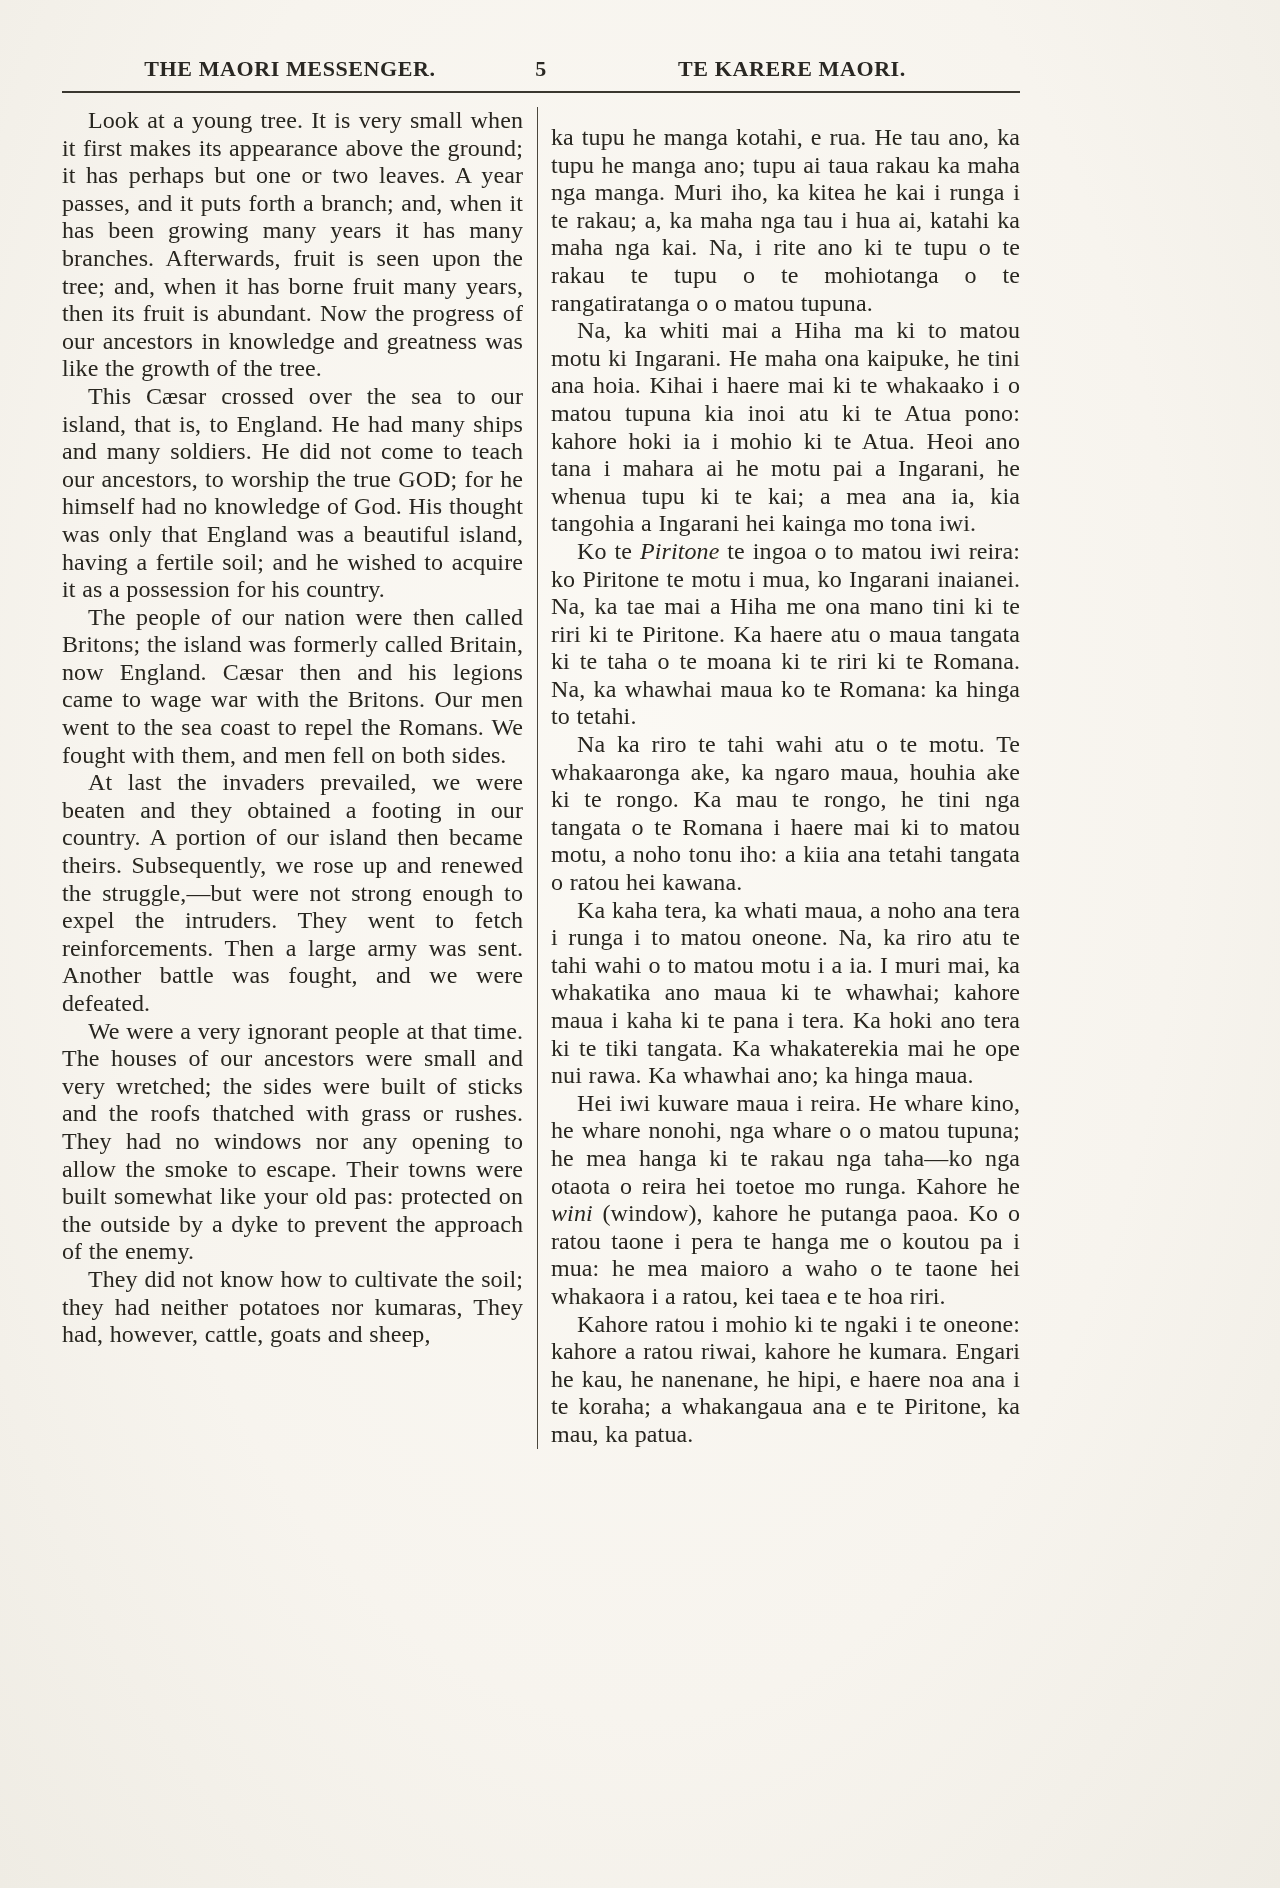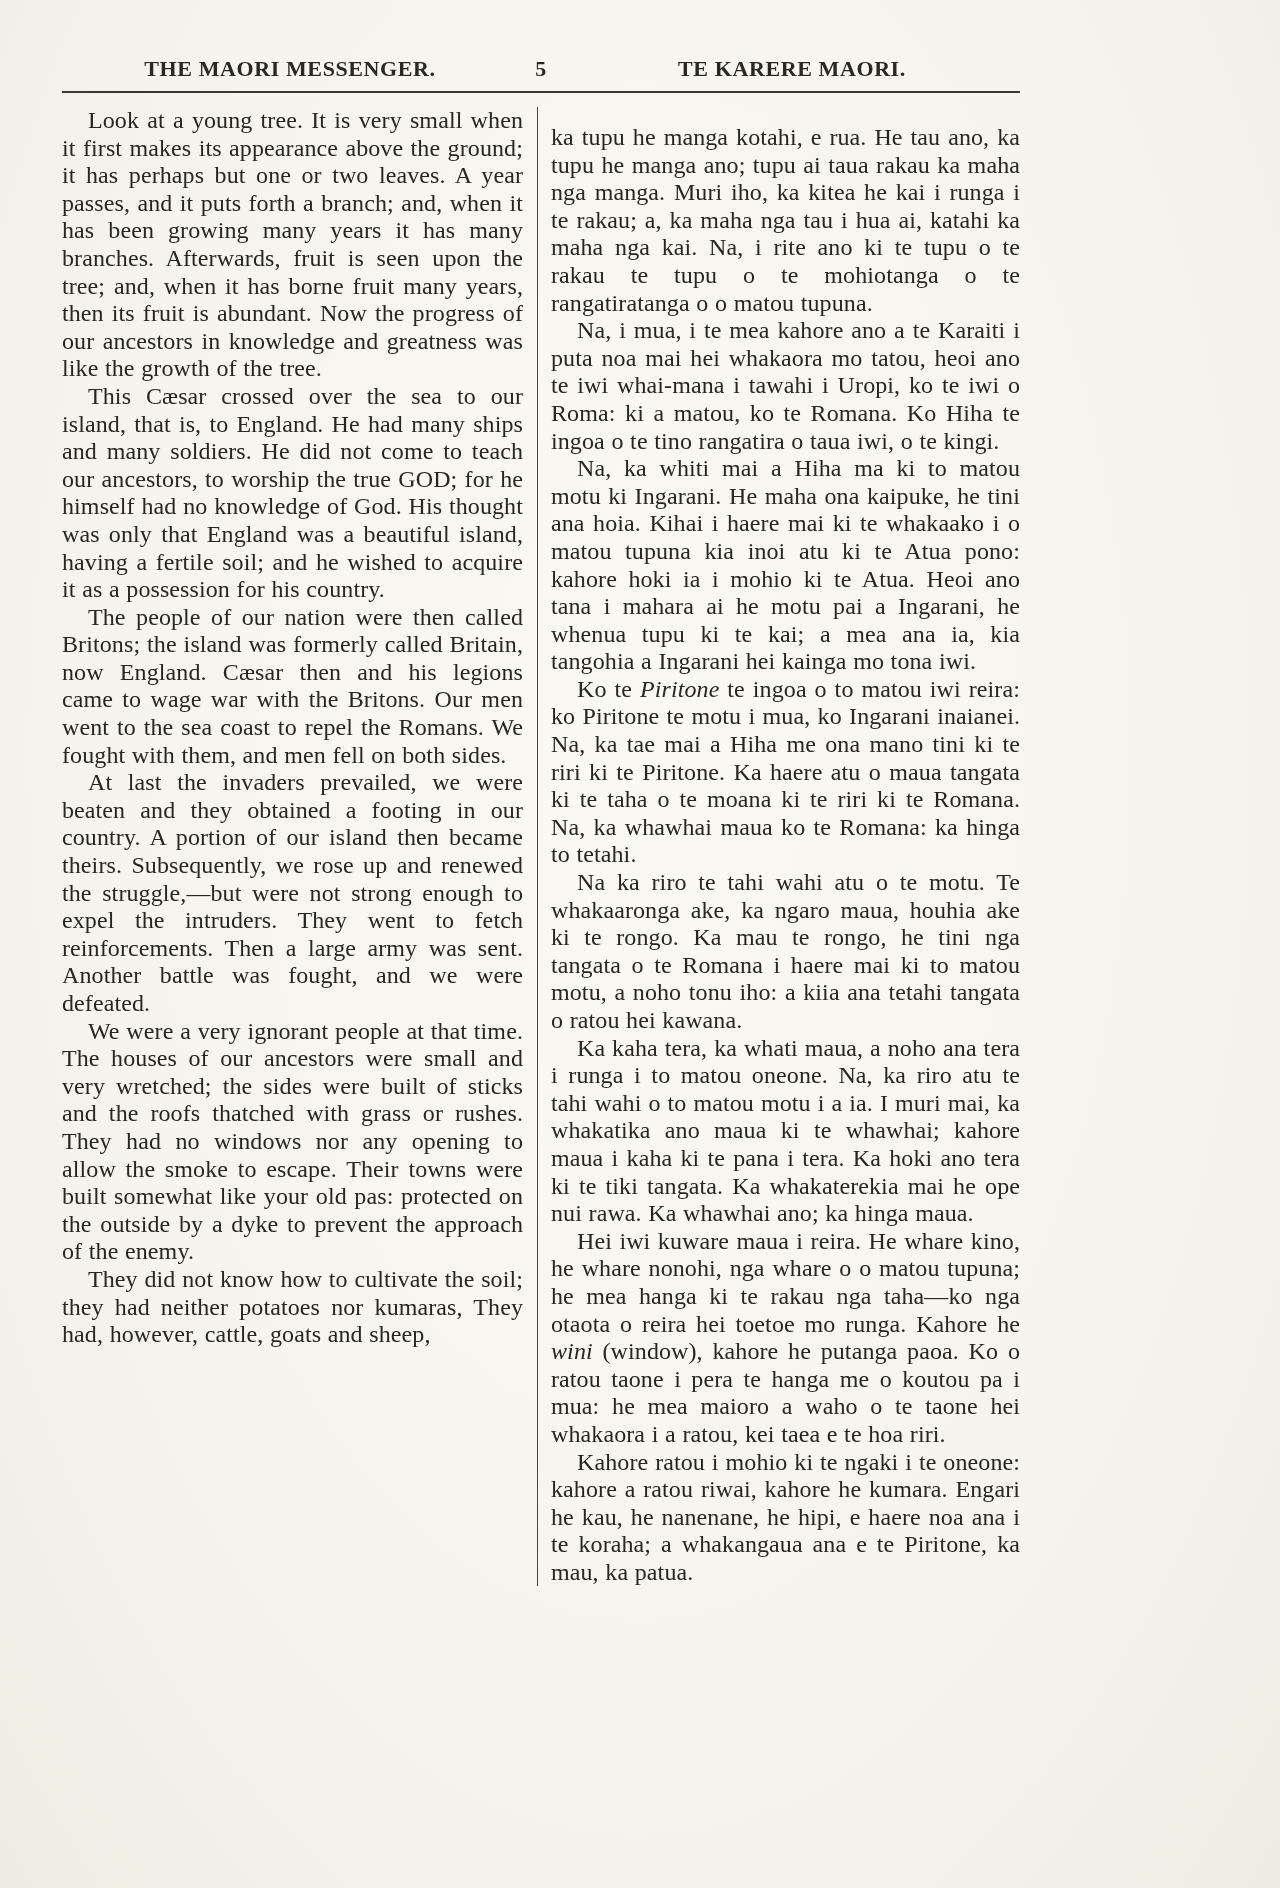--- a/index.html
+++ b/index.html
@@ -104,21 +104,20 @@
         <p class="para">Look at a young tree.  It is very small when it first makes its appearance above the ground; it has perhaps but one or two leaves. A year passes, and it puts forth a branch; and, when it has been growing many years it has many branches.  Afterwards, fruit is seen upon the tree; and, when it has borne fruit many years, then its fruit is abundant.  Now the progress of our ancestors in knowledge and greatness was like the growth of the tree.</p>
         <p class="para">This Cæsar crossed over the sea to our island, that is, to England.  He had many ships and many soldiers.  He did not come to teach our ancestors, to worship the true GOD; for he himself had no knowledge of God.  His thought was only that England was a beautiful island, having a fertile soil; and he wished to acquire it as a possession for his country.</p>
         <p class="para">The people of our nation were then called Britons; the island was formerly called Britain, now England.  Cæsar then and his legions came to wage war with the Britons. Our men went to the sea coast to repel the Romans.  We fought with them, and men fell on both sides.</p>
         <p class="para">At last the invaders prevailed, we were beaten and they obtained a footing in our country.  A portion of our island then became theirs.  Subsequently, we rose up and renewed the struggle,—but were not strong enough to expel the intruders.  They went to fetch reinforcements.  Then a large army was sent.  Another battle was fought, and we were defeated.</p>
         <p class="para">We were a very ignorant people at that time.  The houses of our ancestors were small and very wretched; the sides were built of sticks and the roofs thatched with grass or rushes.  They had no windows nor any opening to allow the smoke to escape. Their towns were built somewhat like your old pas: protected on the outside by a dyke to prevent the approach of the enemy.</p>
         <p class="para">They did not know how to cultivate the soil; they had neither potatoes nor kumaras, They had, however, cattle, goats and sheep,</p>
       </div>
 
       <div class="col col-right">
         <p class="para no-indent">ka tupu he manga kotahi, e rua.  He tau ano, ka tupu he manga ano; tupu ai taua rakau ka maha nga manga.  Muri iho, ka kitea he kai i runga i te rakau; a, ka maha nga tau i hua ai, katahi ka maha nga kai. Na, i rite ano ki te tupu o te rakau te tupu o te mohiotanga o te rangatiratanga o o matou tupuna.</p>
-        <p class="para">Na, i mua, i te mea kahore ano a te Karaiti i puta noa mai hei whakaora mo tatou, heoi ano te iwi whai-mana i tawahi i Uropi, ko te iwi o Roma: ki a matou, ko te Romana.  Ko Hiha te ingoa o te tino rangatira o taua iwi, o te kingi.</p>
         <p class="para">Na, ka whiti mai a Hiha ma ki to matou motu ki Ingarani.  He maha ona kaipuke, he tini ana hoia.  Kihai i haere mai ki te whakaako i o matou tupuna kia inoi atu ki te Atua pono: kahore hoki ia i mohio ki te Atua.  Heoi ano tana i mahara ai he motu pai a Ingarani, he whenua tupu ki te kai; a mea ana ia, kia tangohia a Ingarani hei kainga mo tona iwi.</p>
         <p class="para">
           <span>Ko te </span><em class="old-italic">Piritone</em><span> te ingoa o to matou iwi reira: ko Piritone te motu i mua, ko Ingarani inaianei.  Na, ka tae mai a Hiha me ona mano tini ki te riri ki te Piritone.  Ka haere atu o maua tangata ki te taha o te moana ki te riri ki te Romana.  Na, ka whawhai maua ko te Romana: ka hinga to tetahi.</span>
         </p>
         <p class="para">Na ka riro te tahi wahi atu o te motu.  Te whakaaronga ake, ka ngaro maua, houhia ake ki te rongo.  Ka mau te rongo, he tini nga tangata o te Romana i haere mai ki to matou motu, a noho tonu iho: a kiia ana tetahi tangata o ratou hei kawana.</p>
         <p class="para">Ka kaha tera, ka whati maua, a noho ana tera i runga i to matou oneone.  Na, ka riro atu te tahi wahi o to matou motu i a ia. I muri mai, ka whakatika ano maua ki te whawhai; kahore maua i kaha ki te pana i tera.  Ka hoki ano tera ki te tiki tangata. Ka whakaterekia mai he ope nui rawa.  Ka whawhai ano; ka hinga maua.</p>
         <p class="para">
           <span>Hei iwi kuware maua i reira.  He whare kino, he whare nonohi, nga whare o o matou tupuna; he mea hanga ki te rakau nga taha—ko nga otaota o reira hei toetoe mo runga.  Kahore he </span><em class="old-italic">wini</em><span> (window), kahore he putanga paoa.  Ko o ratou taone i pera te hanga me o koutou pa i mua: he mea maioro a waho o te taone hei whakaora i a ratou, kei taea e te hoa riri.</span>
         </p>
         <p class="para">Kahore ratou i mohio ki te ngaki i te oneone: kahore a ratou riwai, kahore he kumara.  Engari he kau, he nanenane, he hipi, e haere noa ana i te koraha; a whakangaua ana e te Piritone, ka mau, ka patua.</p>

